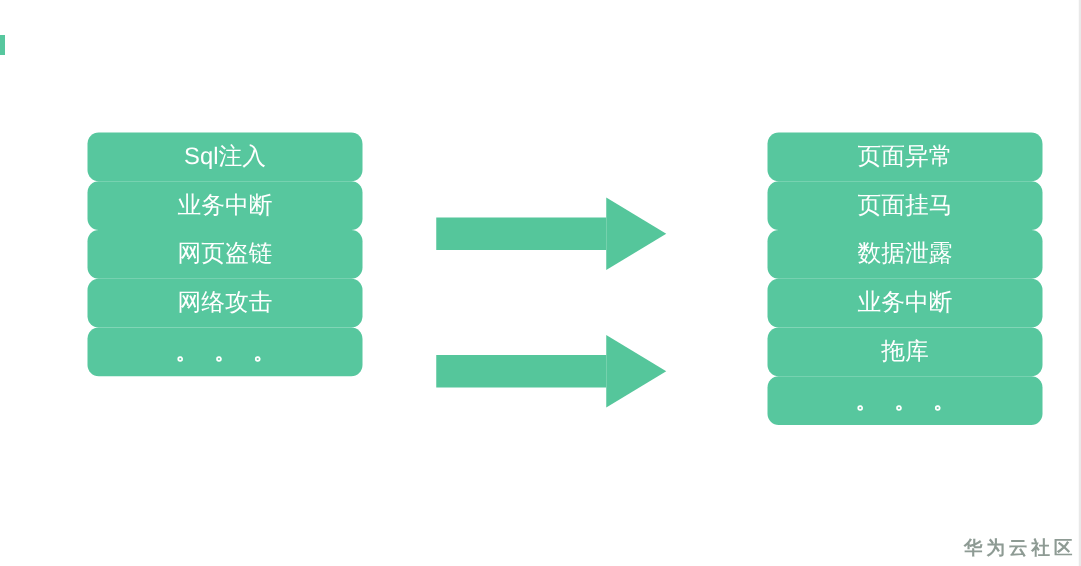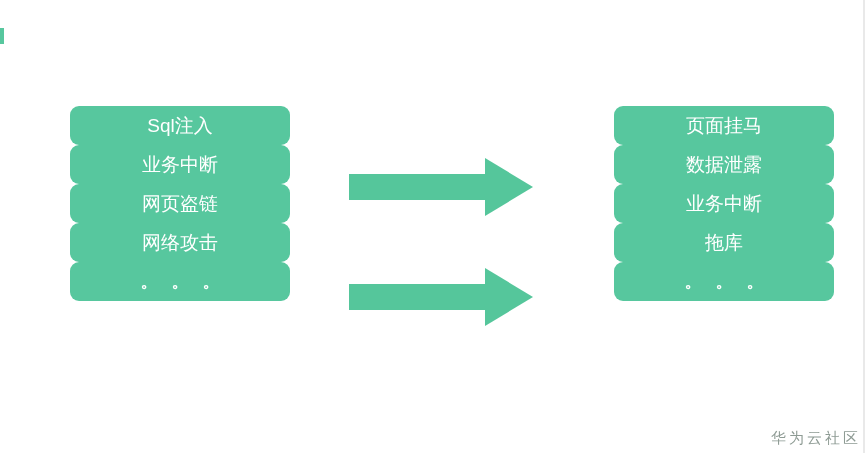--- a/index.html
+++ b/index.html
@@ -74,21 +74,21 @@
     border-bottom: 29px solid transparent;
     border-left: 48px solid var(--arrow-green, #55C69B);
   }
   .arrow-top    { top: 158px; }
   .arrow-bottom { top: 268px; }
   .watermark {
     position: absolute;
     right: 4px;
     bottom: 5px;
     font-size: 15px;
-    font-weight: normal;
+    font-weight: bold;
     letter-spacing: 3px;
     color: var(--watermark-gray, #8E9B94);
   }
   .edge-artifact {
     position: absolute;
     left: 0;
     top: 28px;
     width: 4px;
     height: 16px;
     background: var(--box-green, #57C79E);
@@ -122,20 +122,21 @@
     <span class="shaft"></span>
     <span class="head"></span>
   </div>
 
   <div class="arrow arrow-bottom">
     <span class="shaft"></span>
     <span class="head"></span>
   </div>
 
   <div class="col right">
+    <div class="box">页面异常</div>
     <div class="box">页面挂马</div>
     <div class="box">数据泄露</div>
     <div class="box">业务中断</div>
     <div class="box">拖库</div>
     <div class="box dots">。。。</div>
   </div>
 
   <div class="watermark">华为云社区</div>
 
   <span class="right-edge"></span>

